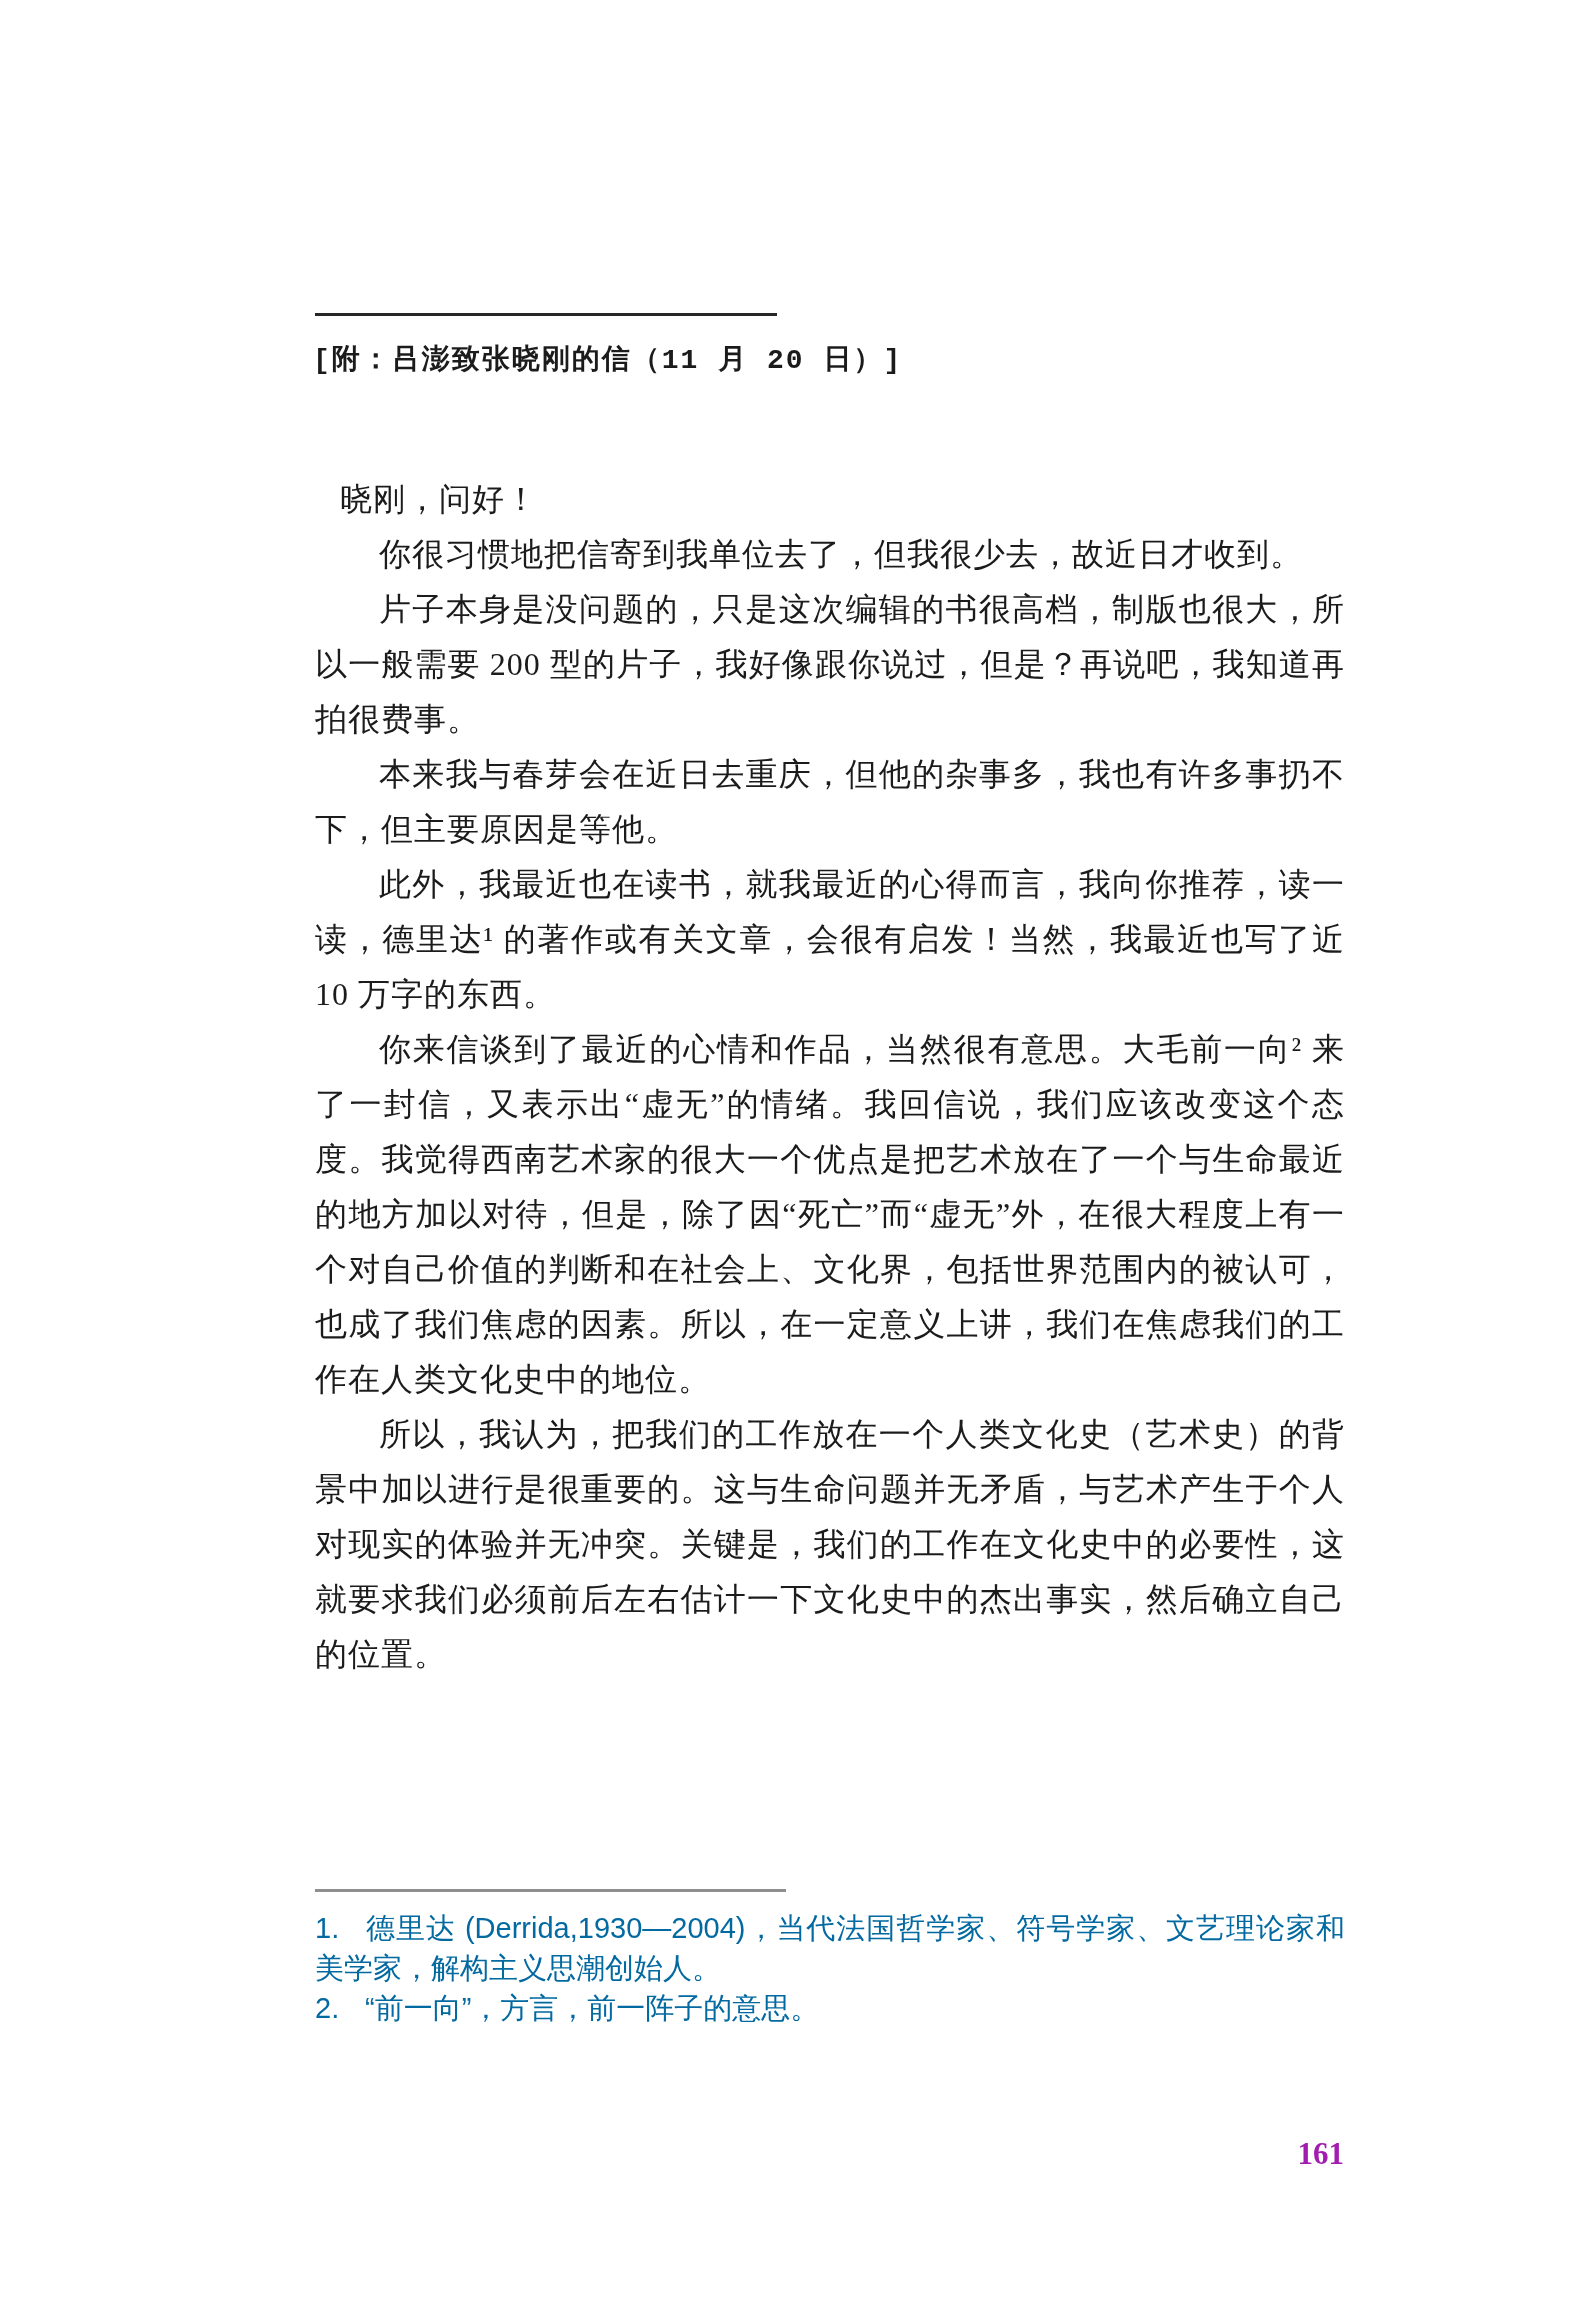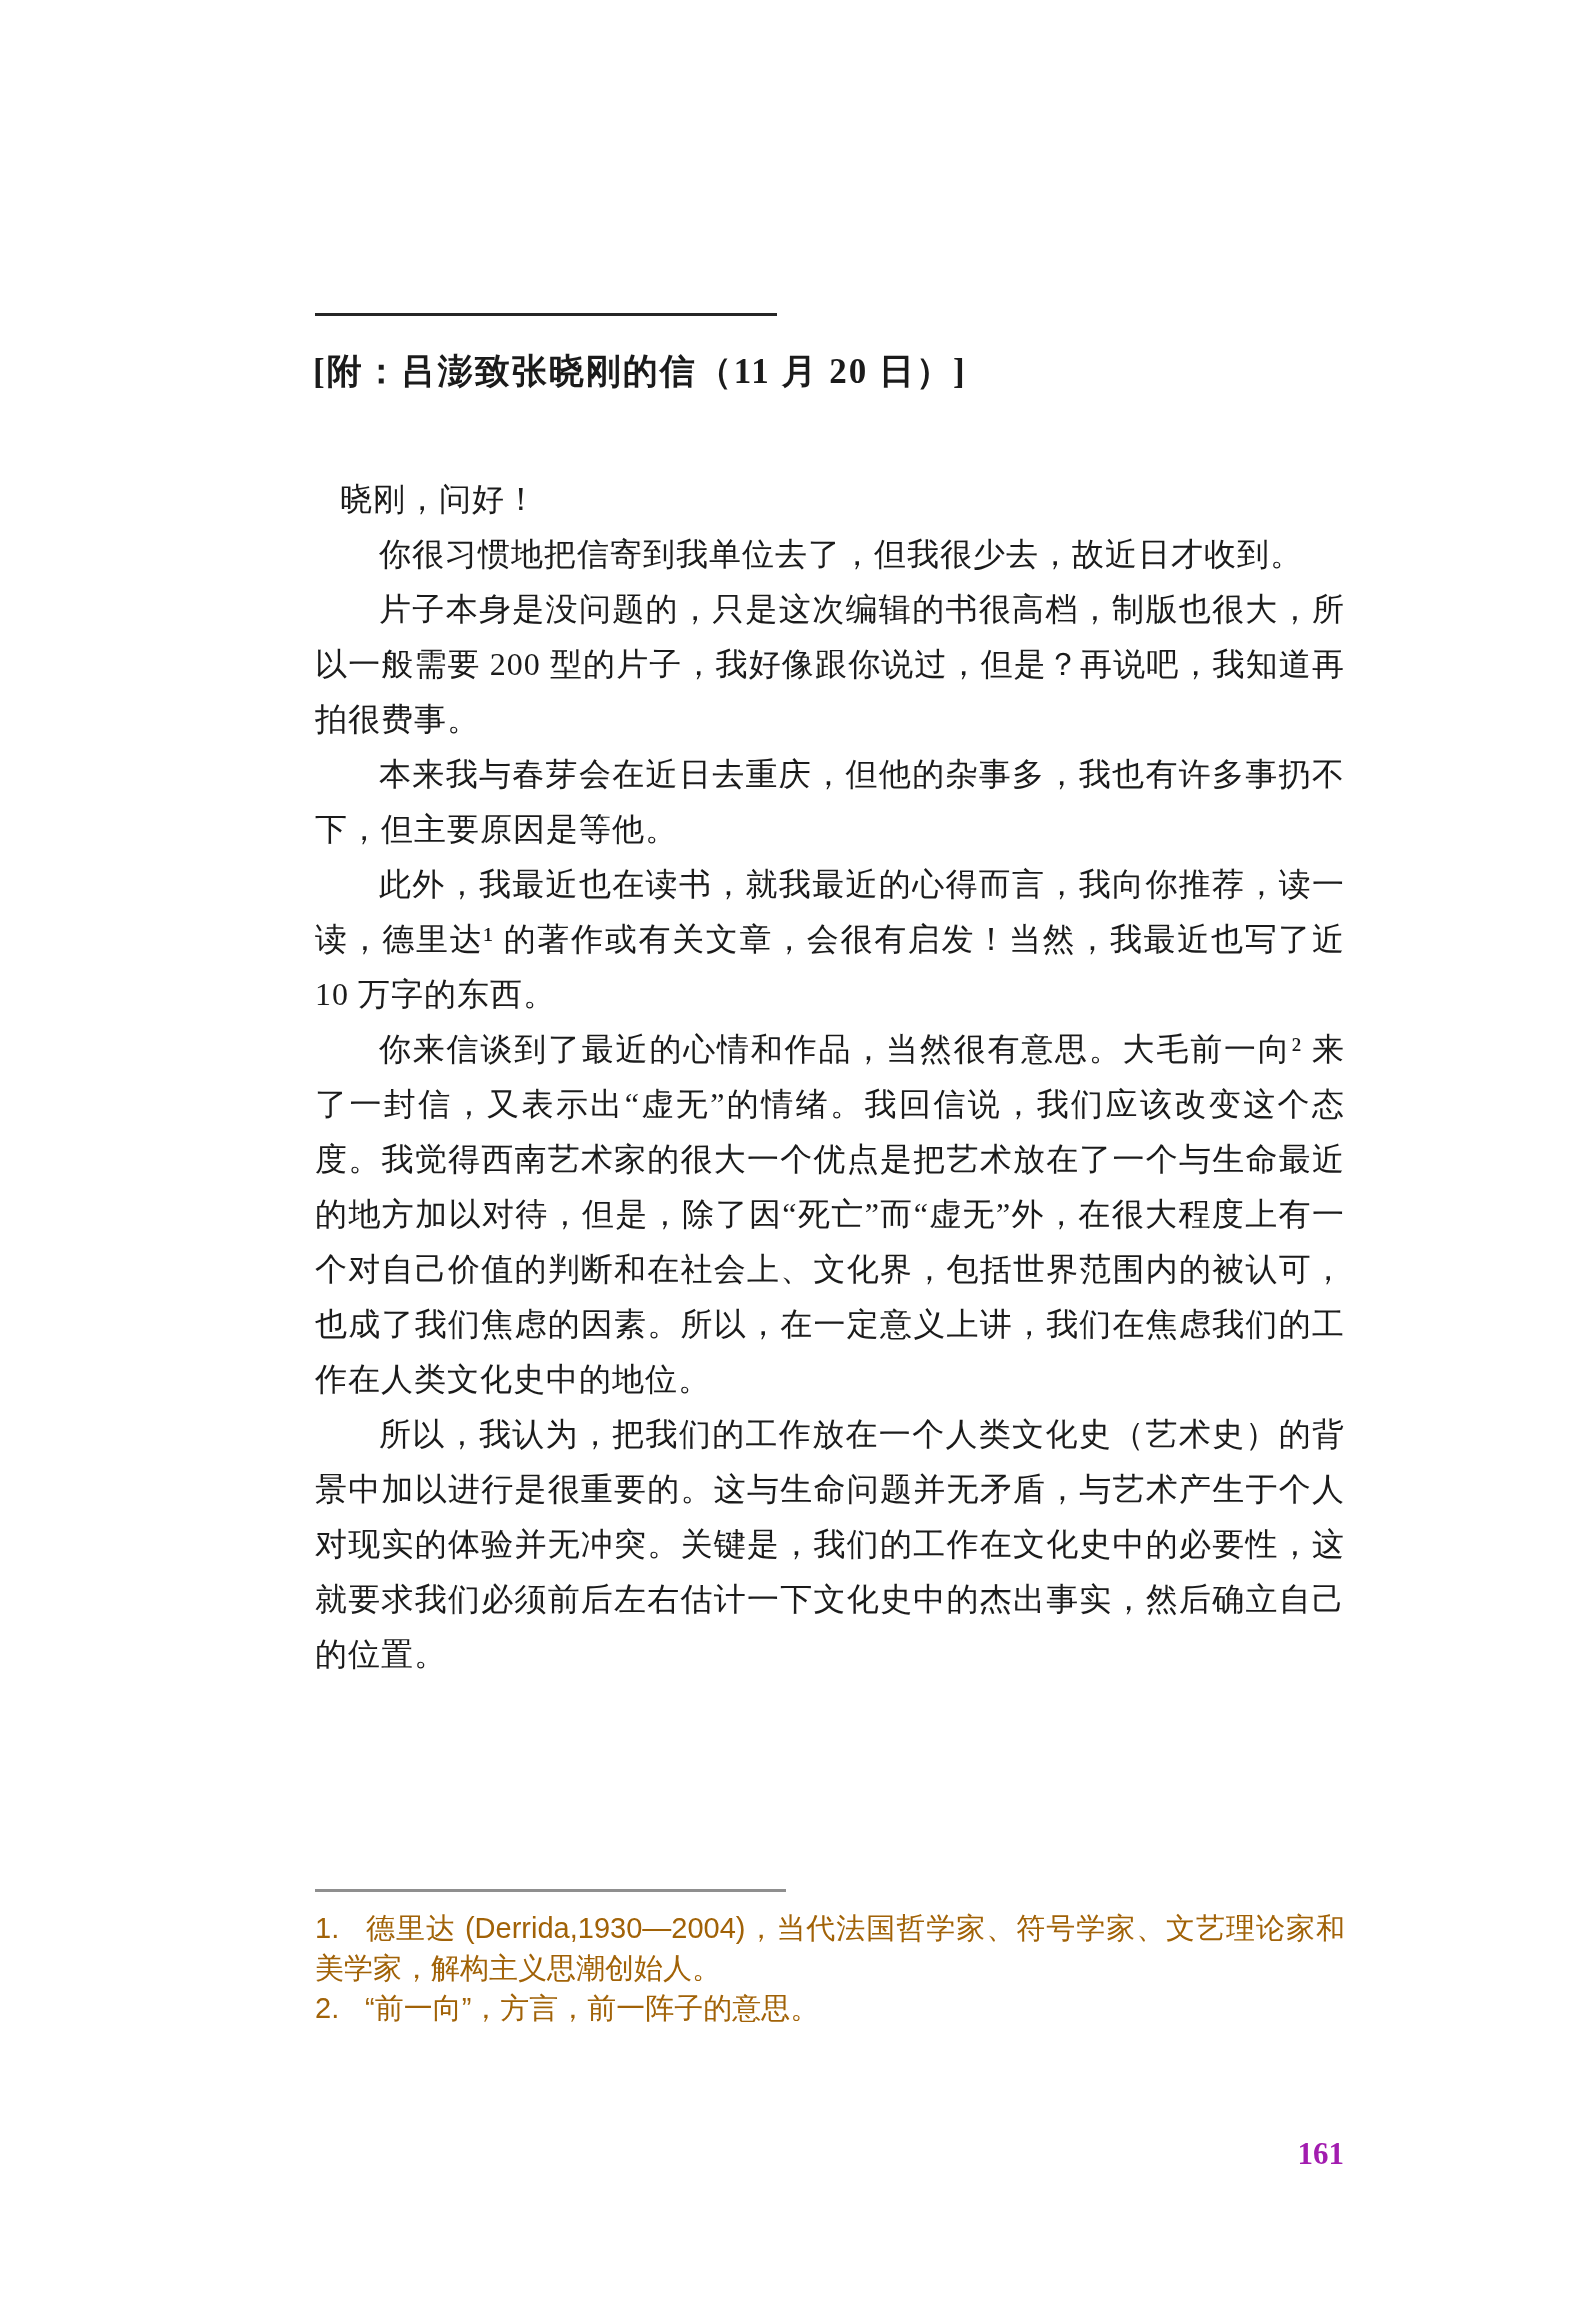--- a/index.html
+++ b/index.html
@@ -19,25 +19,25 @@
     position: absolute;
     left: 315px;
     top: 313px;
     width: 462px;
     height: 3px;
     background: #262626;
   }
   .title {
     position: absolute;
     left: 313px;
-    top: 350px;
+    top: 339px;
     margin: 0;
-    font-family: Liberation Serif, serif;
+    font-family: Liberation Mono, monospace;
     font-weight: bold;
-    font-size: 35px;
+    font-size: 28px;
     line-height: 44px;
     letter-spacing: 2px;
     color: #1b1b1b;
     white-space: nowrap;
   }
   .letter {
     position: absolute;
     left: 315px;
     top: 472px;
     width: 1030px;
@@ -66,21 +66,21 @@
     width: 471px;
     height: 3px;
     background: #8f8f8f;
     margin: 0 0 16px 0;
   }
   .fn {
     margin: 0;
     font-family: "Liberation Sans", "DejaVu Sans", sans-serif;
     font-size: 29px;
     line-height: 40px;
-    color: #a16207;
+    color: #0369a1;
     text-align: justify;
   }
   .fn + .fn {
     margin-top: 0;
   }
   .fn-num {
     display: inline-block;
     min-width: 50px;
   }
   .page-number {

